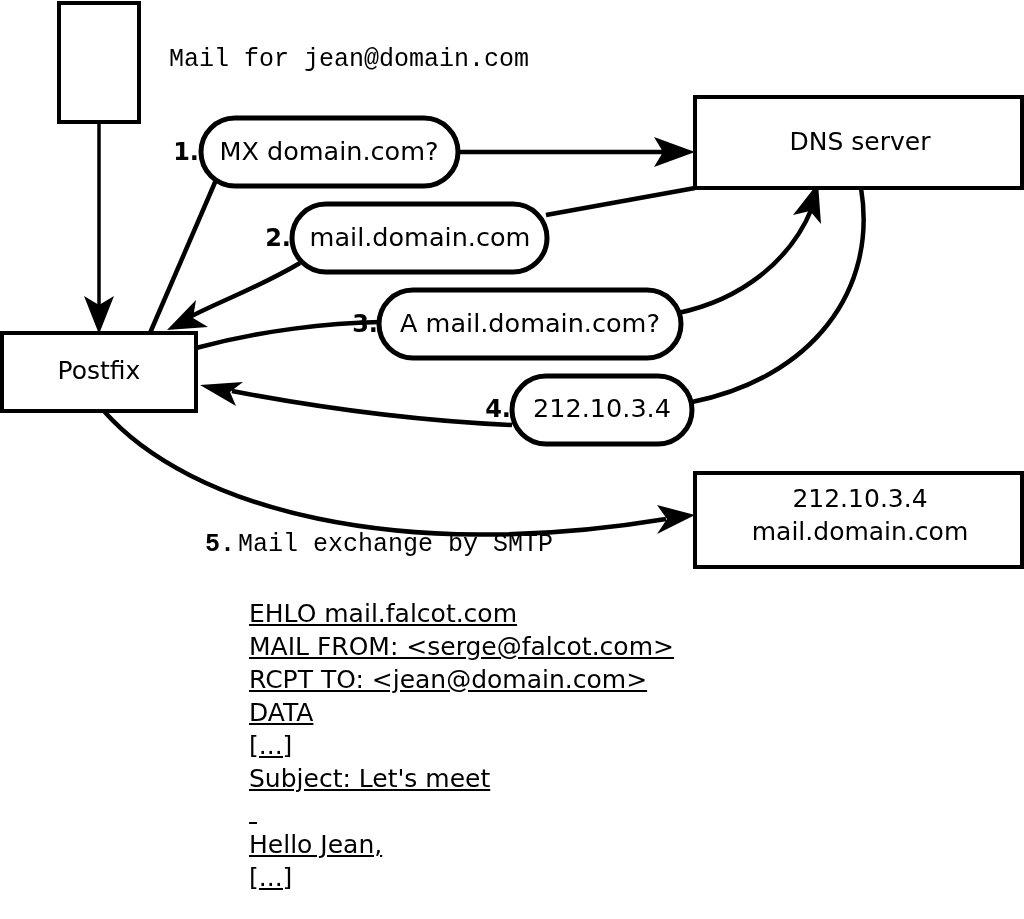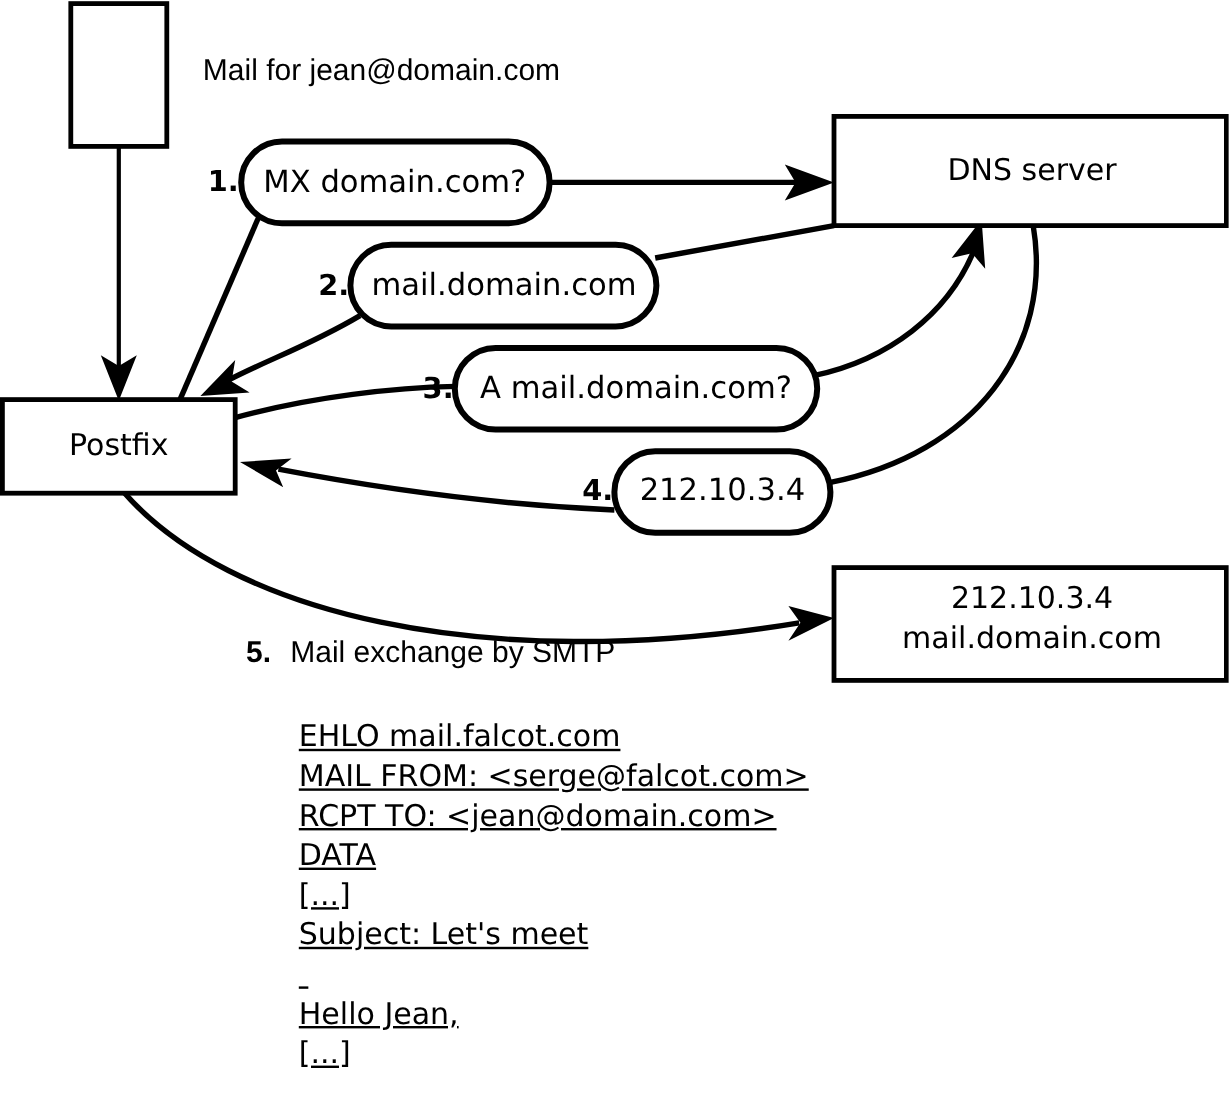--- a/index.html
+++ b/index.html
@@ -71,37 +71,37 @@
   .step-num {
     font-family: "DejaVu Sans", sans-serif;
     font-size: 24px;
     font-weight: bold;
     fill: #000000;
     text-anchor: end;
     dominant-baseline: middle;
   }
   .caption {
     position: absolute;
-    font-family: Liberation Sans, sans-serif;
+    font-family: Liberation Mono, monospace;
     font-size: 25px;
     color: #000000;
     white-space: nowrap;
   }
   #header-caption {
     left: 169px;
     top: 45px;
   }
   #smtp-step {
     left: 205px;
     top: 530px;
     font-weight: bold;
   }
   #smtp-step .smtp-step-text {
     font-weight: normal;
-    margin-left: 16px;
+    margin-left: 3px;
   }
   #transcript {
     position: absolute;
     left: 249px;
     top: 597px;
     font-family: "DejaVu Sans", sans-serif;
     font-size: 25px;
     line-height: 33px;
     color: #000000;
     white-space: pre;

